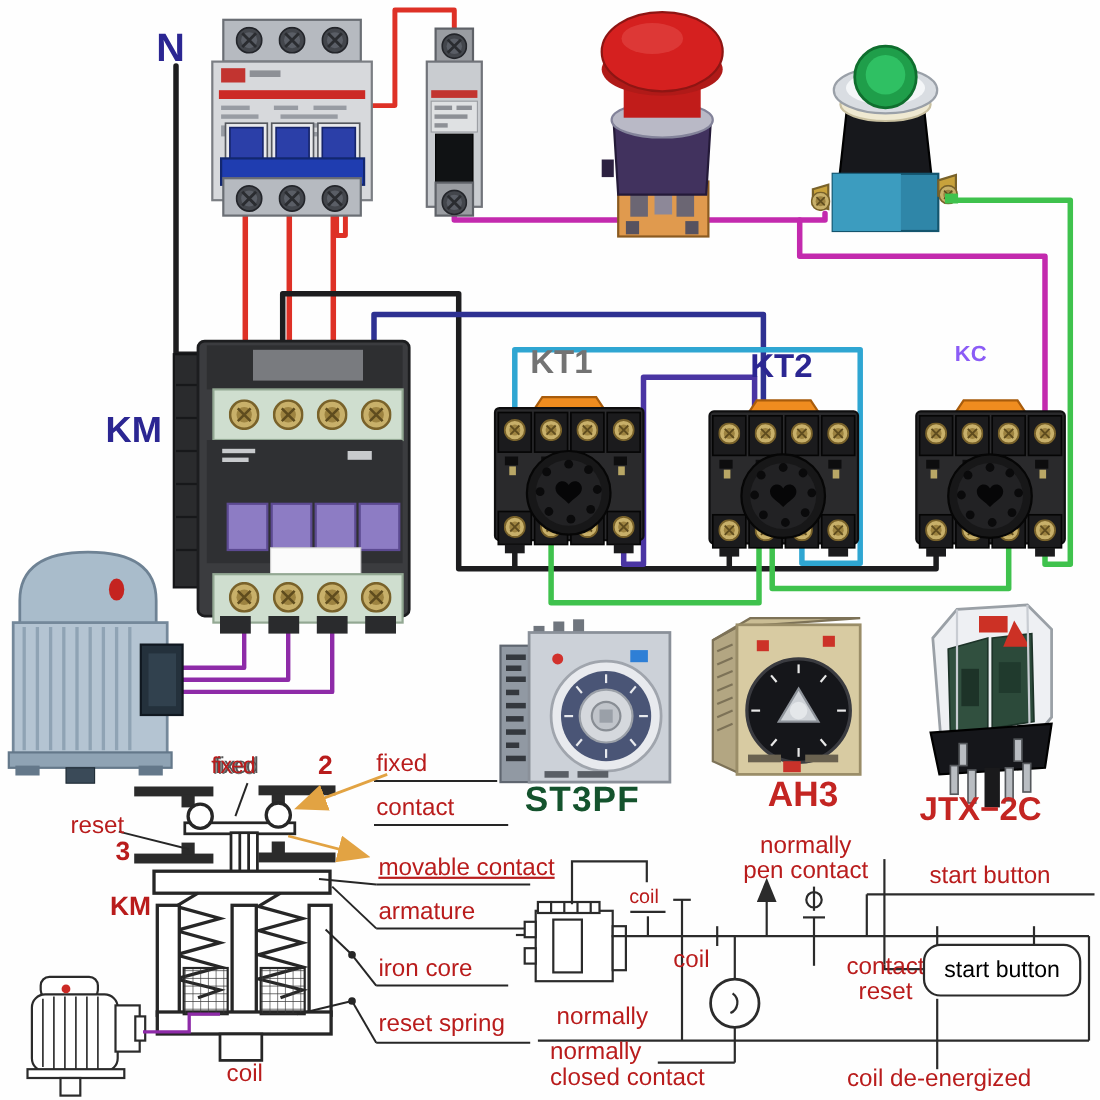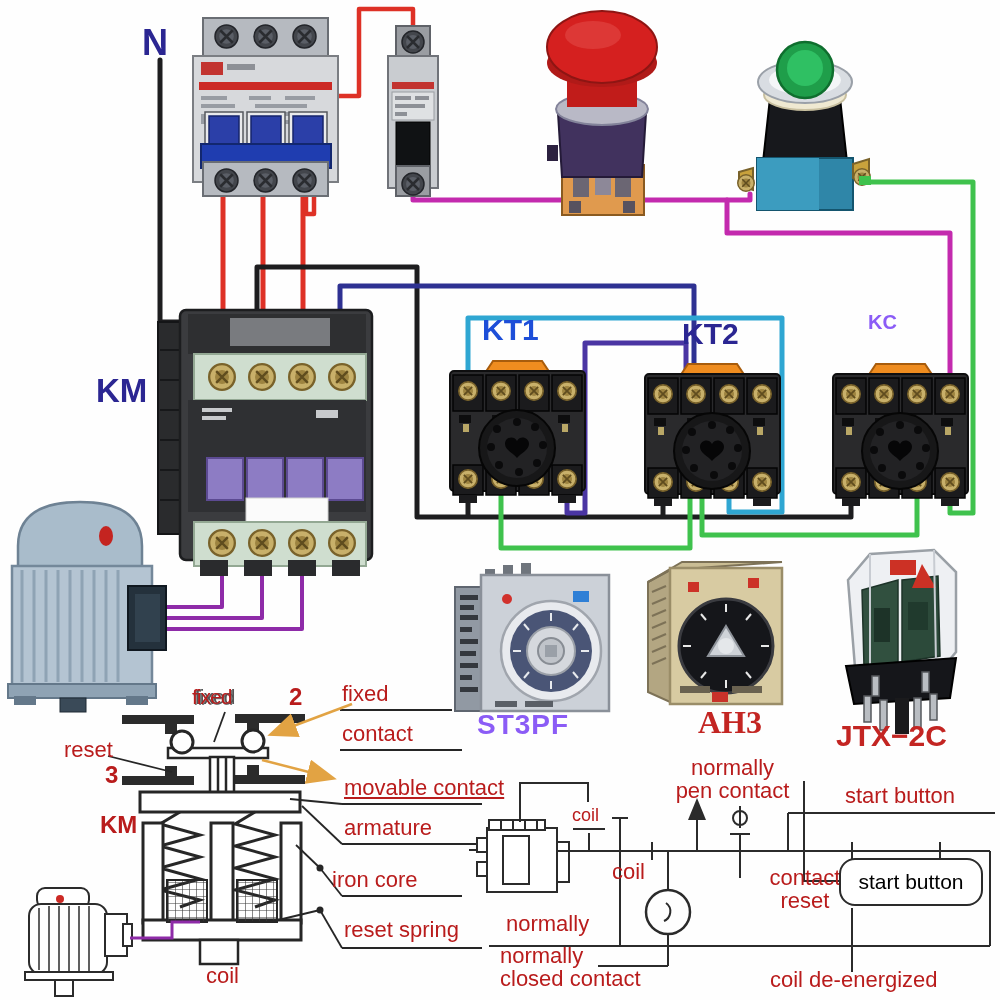--- a/index.html
+++ b/index.html
@@ -487,38 +487,38 @@
       <path d="M666,903 C673,908 671,918 664,921"></path>
       <line x1="489" y1="946" x2="990" y2="946"></line>
       <line x1="598" y1="966" x2="668" y2="966"></line>
       <line x1="852" y1="908" x2="852" y2="972"></line>
       <line x1="852" y1="842" x2="852" y2="860"></line>
     </g>
   </svg>
 
   <div class="lbl b" style="left: 142px; top: 24px; font-size: 36px; color: rgb(43, 38, 146);">N</div>
   <div class="lbl b" style="left: 96px; top: 374px; font-size: 33px; color: rgb(43, 38, 146);">KM</div>
-  <div class="lbl b" style="left: 482px; top: 314px; font-size: 30px; color: #1d4ed8; text-align: center;">KT1</div>
+  <div class="lbl b" style="left: 482px; top: 314px; font-size: 30px; color: #737373; text-align: center;">KT1</div>
   <div class="lbl b" style="left: 682px; top: 318px; font-size: 30px; color: rgb(43, 38, 146);">KT2</div>
   <div class="lbl b" style="left: 868px; top: 312px; font-size: 20px; color: #8b5cf6;">KC</div>
 
-  <div class="lbl b" style="left: 477px; top: 710px; font-size: 28px; letter-spacing: 1px; color: #8b5cf6;">ST3PF</div>
-  <div class="lbl b" style="left: 698px; top: 706px; font-size: 32px; color: rgb(195, 37, 34); font-family: Liberation Serif, serif;">AH3</div>
+  <div class="lbl b" style="left: 477px; top: 710px; font-size: 32px; letter-spacing: 1px; color: #14532d;">ST3PF</div>
+  <div class="lbl b" style="left: 698px; top: 706px; font-size: 32px; color: rgb(195, 37, 34);">AH3</div>
   <div class="lbl b" style="left: 836px; top: 720px; font-size: 30px; color: rgb(195, 37, 34);">JTX−2C</div>
 
   <div class="lbl garble" style="left:192px;top:686px;font-size:21px;">fixed</div>
   <div class="lbl b" style="left:289px;top:684px;font-size:24px;">2</div>
   <div class="lbl" style="left:342px;top:682px;font-size:22px;">fixed</div>
   <div class="lbl" style="left:342px;top:722px;font-size:22px;">contact</div>
   <div class="lbl" style="left:64px;top:738px;font-size:22px;">reset</div>
   <div class="lbl b" style="left:105px;top:762px;font-size:24px;">3</div>
   <div class="lbl" style="left:344px;top:776px;font-size:22px;text-decoration:underline;">movable contact</div>
   <div class="lbl" style="left:100px;top:812px;font-size:24px;font-weight:600;">KM</div>
   <div class="lbl" style="left:344px;top:816px;font-size:22px;">armature</div>
-  <div class="lbl" style="left:332px;top:868px;font-size:22px;">iron core</div>
+  <div class="lbl" style="left:344px;top:868px;font-size:22px;">iron core</div>
   <div class="lbl" style="left:344px;top:918px;font-size:22px;">reset spring</div>
   <div class="lbl" style="left:206px;top:964px;font-size:22px;">coil</div>
 
   <div class="lbl" style="left:645px;top:756px;width:175px;text-align:center;font-size:22px;">normally
 pen contact</div>
   <div class="lbl" style="left:845px;top:784px;font-size:22px;">start button</div>
   <div class="lbl" style="left:572px;top:806px;font-size:18px;">coil</div>
   <div class="lbl" style="left:612px;top:860px;font-size:22px;">coil</div>
   <div class="lbl" style="left:755px;top:866px;width:100px;text-align:center;font-size:22px;">contact
 reset</div>

